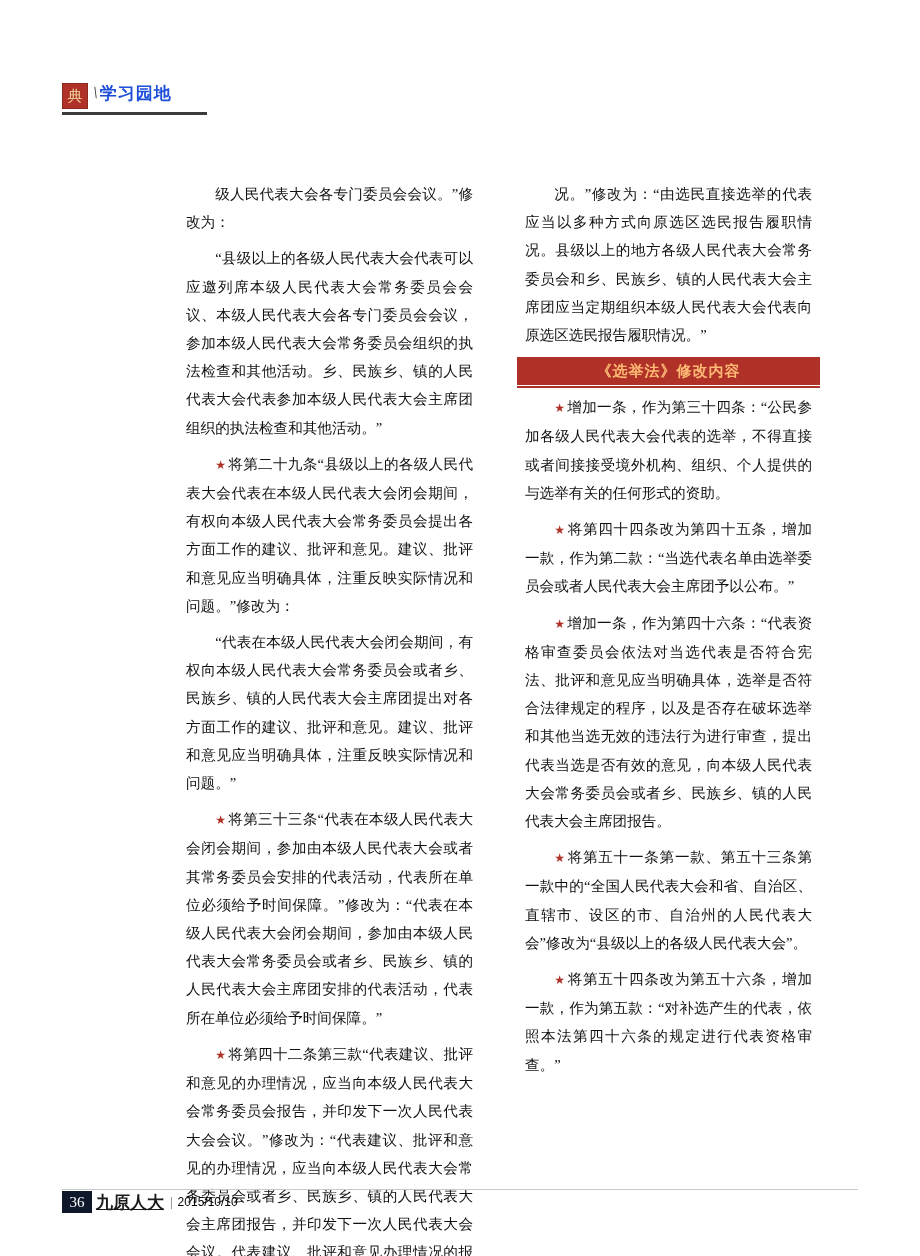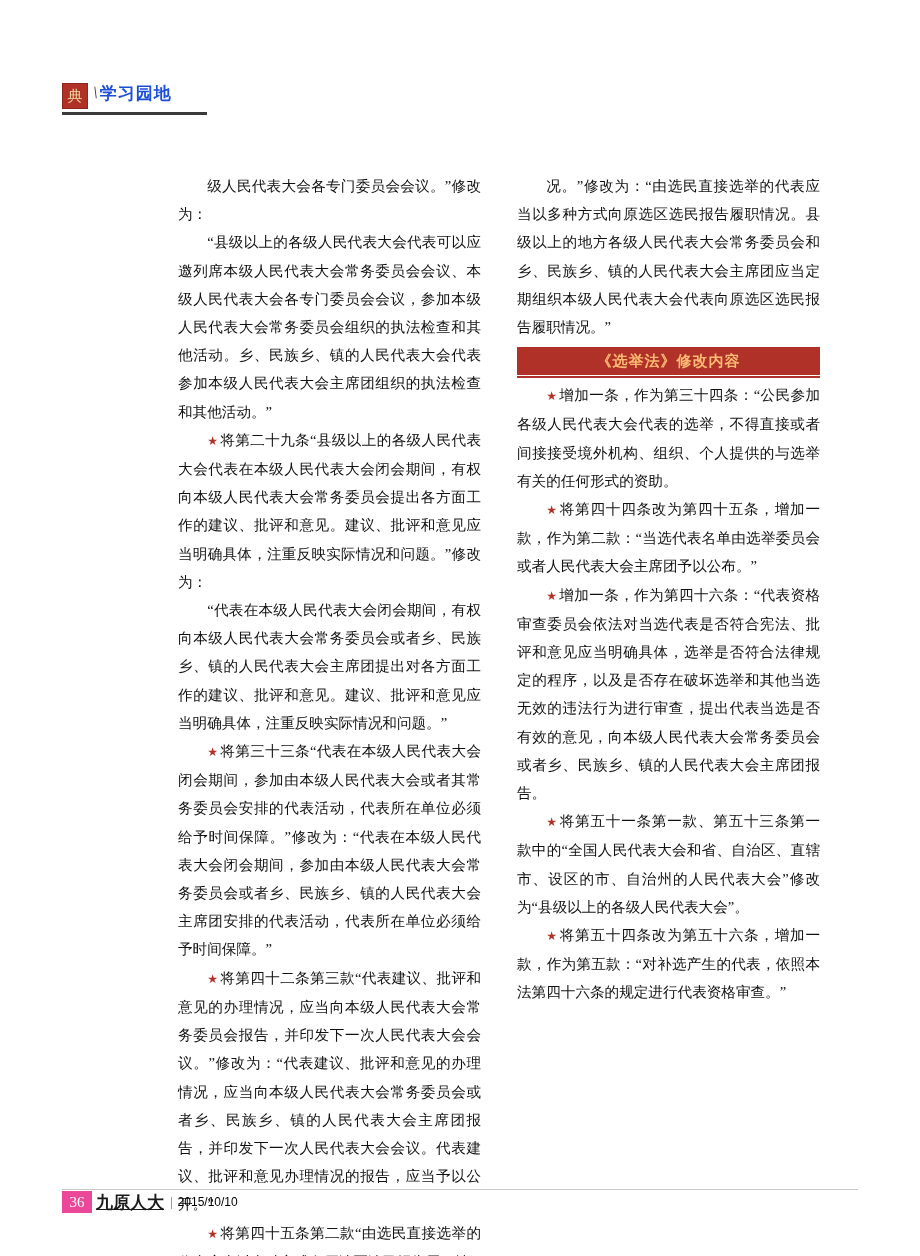--- a/index.html
+++ b/index.html
@@ -83,21 +83,21 @@
     font-size: 14.6px;
     line-height: 28.2px;
     text-align: justify;
     text-justify: inter-ideograph;
     color: #111111;
   }
   .col-left { left: 178px; }
   .col-right { left: 517px; }
 
   .col p {
-    margin: 0;
+    margin: 8px;
     text-indent: 2em;
   }
   .col p.star { text-indent: 2em; }
   .star-mark {
     color: #b03127;
     font-size: 12px;
     margin-right: 2px;
   }
 
   
@@ -125,21 +125,21 @@
   
   .footer {
     position: absolute;
     left: 62px;
     bottom: 42px;
     display: flex;
     align-items: center;
     height: 24px;
   }
   .folio {
-    background: #ec4899;
+    background: #0f172a;
     color: #ffffff;
     font-size: 15px;
     line-height: 22px;
     padding: 0 5px;
     min-width: 20px;
     text-align: center;
     font-family: "Liberation Serif", serif;
   }
   .footer-title {
     font-size: 17px;

